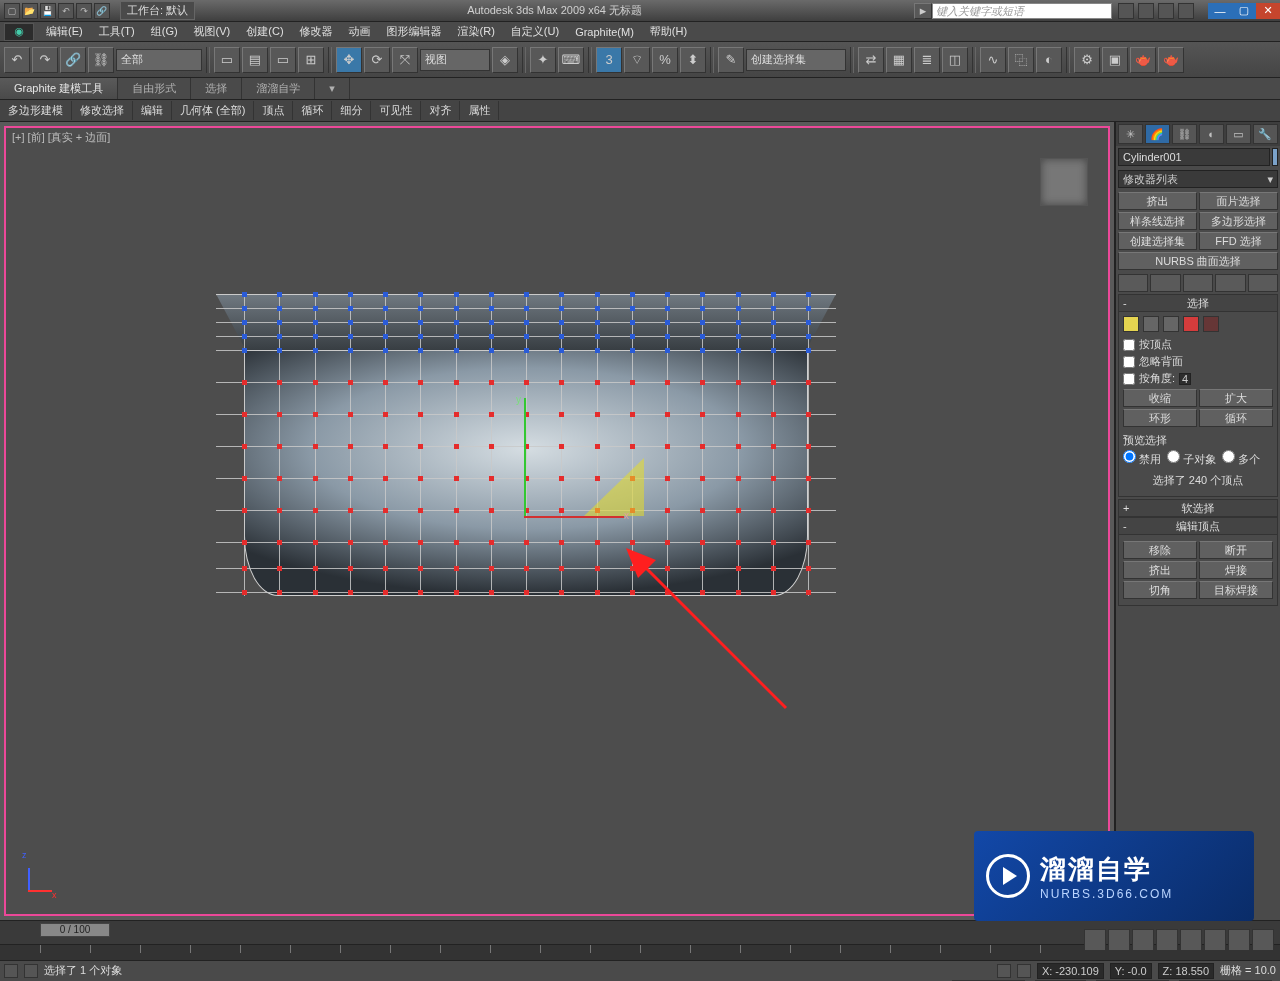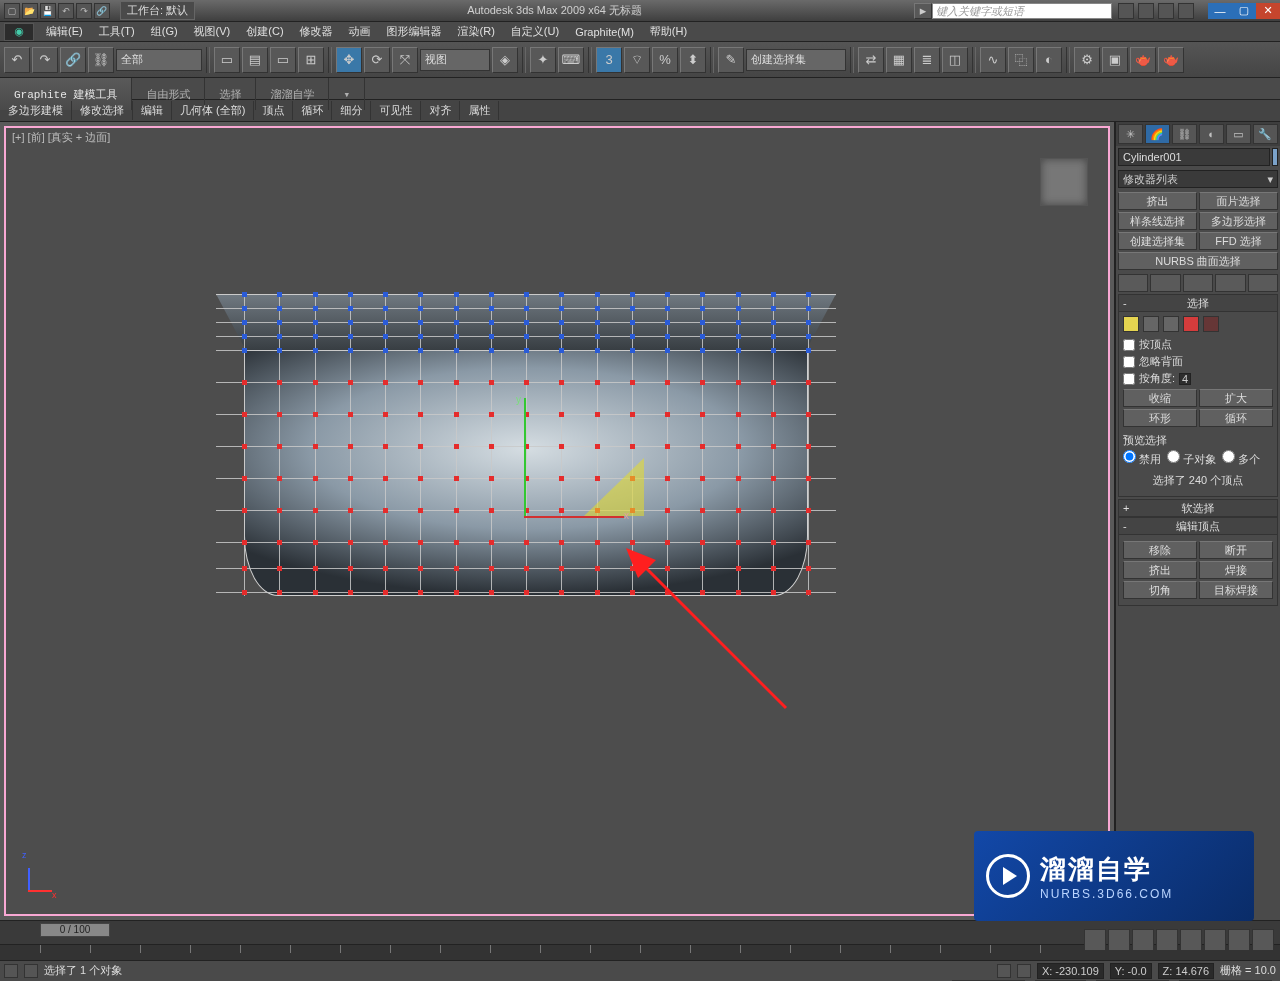--- a/index.html
+++ b/index.html
@@ -25,29 +25,29 @@
 
 
 .main-toolbar { height: 36px; background: linear-gradient(#555,#454545); display: flex; align-items: center; padding: 0 4px; gap: 2px; border-bottom: 1px solid #222; }
 .tbtn { width: 26px; height: 26px; background: #585858; border: 1px solid #333; border-top-color:#777; border-left-color:#777; display:inline-flex; align-items:center; justify-content:center; font-size:13px; color:#ccc; cursor:pointer; }
 .tbtn.active { background: #3a78a8; }
 .tsep { width: 4px; height: 26px; border-left: 1px solid #333; border-right: 1px solid #666; margin: 0 2px; }
 .tdrop { height: 22px; background: #666; border: 1px solid #333; color:#ddd; padding: 0 4px; display:flex; align-items:center; }
 
 
 .ribbon-tabs { height: 22px; background: #4a4a4a; display: flex; align-items: stretch; border-bottom: 1px solid #222; }
-.ribbon-tab { padding: 16px 14px; color: #b0b0b0; display:flex; align-items:center; border-right: 1px solid #333; font-family: Liberation Mono, monospace; }
+.ribbon-tab { padding: 5px 14px; color: #b0b0b0; display:flex; align-items:center; border-right: 1px solid #333; }
 .ribbon-tab.active { background: linear-gradient(#5a5a5a,#4a4a4a); color: #e5e5e5; }
 .ribbon-panel { height: 22px; background: #444; display: flex; align-items: center; border-bottom: 1px solid #222; }
 .ribbon-panel span { padding: 2px 8px; color: #ddd; border-right: 1px solid #333; }
 
 
 .content { display: flex; height: 798px; }
 .viewport { flex: 1; background: #5a5a5a; position: relative; overflow: hidden; border-right: 1px solid #222; }
-.vp-inner { position: absolute; inset: 4px 4px 4px 4px; background: #4d4d4d; border: 2px solid #f9a8d4; text-align: right; }
+.vp-inner { position: absolute; inset: 4px 4px 4px 4px; background: #4d4d4d; border: 2px solid #ec4899; text-align: right; }
 .vp-label { position: absolute; top: 2px; left: 6px; color: #bcbcbc; font-size: 11px; }
 .vp-cube { position: absolute; top: 30px; right: 20px; width: 48px; height: 48px; background: #777; border: 1px solid #555; box-shadow: inset 0 0 8px #444; }
 .vp-axes { position: absolute; left: 18px; bottom: 18px; width: 40px; height: 40px; }
 .vp-axes .z{ position:absolute; left:4px; bottom:4px; width:2px; height:24px; background:#4060ff;} 
 .vp-axes .x{ position:absolute; left:4px; bottom:4px; width:24px; height:2px; background:#ff3030;} 
 .vp-axes .lz{ position:absolute; left:-2px; top:-6px; color:#4060ff; font-size:9px;} 
 .vp-axes .lx{ position:absolute; left:28px; bottom:-4px; color:#ff3030; font-size:9px;} 
 
 
 .model { position:absolute; left:210px; top:166px; width:620px; height:330px; }
@@ -633,21 +633,21 @@
 
 <div class="status">
   <div class="sp"></div>
   <div class="sp"></div>
   <span>选择了 1 个对象</span>
   <div style="flex:1"></div>
   <div class="sp"></div>
   <div class="sp"></div>
   <div class="field">X: -230.109</div>
   <div class="field">Y: -0.0</div>
-  <div class="field">Z: 14.676</div>
+  <div class="field">Z: 18.550</div>
   <span>栅格 = 10.0</span>
 </div>
 <div class="status2">
   <span style="background:#e8e8e8;color:#333;padding:1px 6px">欢迎使用  MAXScr</span>
 
   <div style="flex:1"></div>
 
   <div class="btn">自动关键点</div>
   <div class="btn">选定对</div>
   <div class="btn">设置关键点</div>

